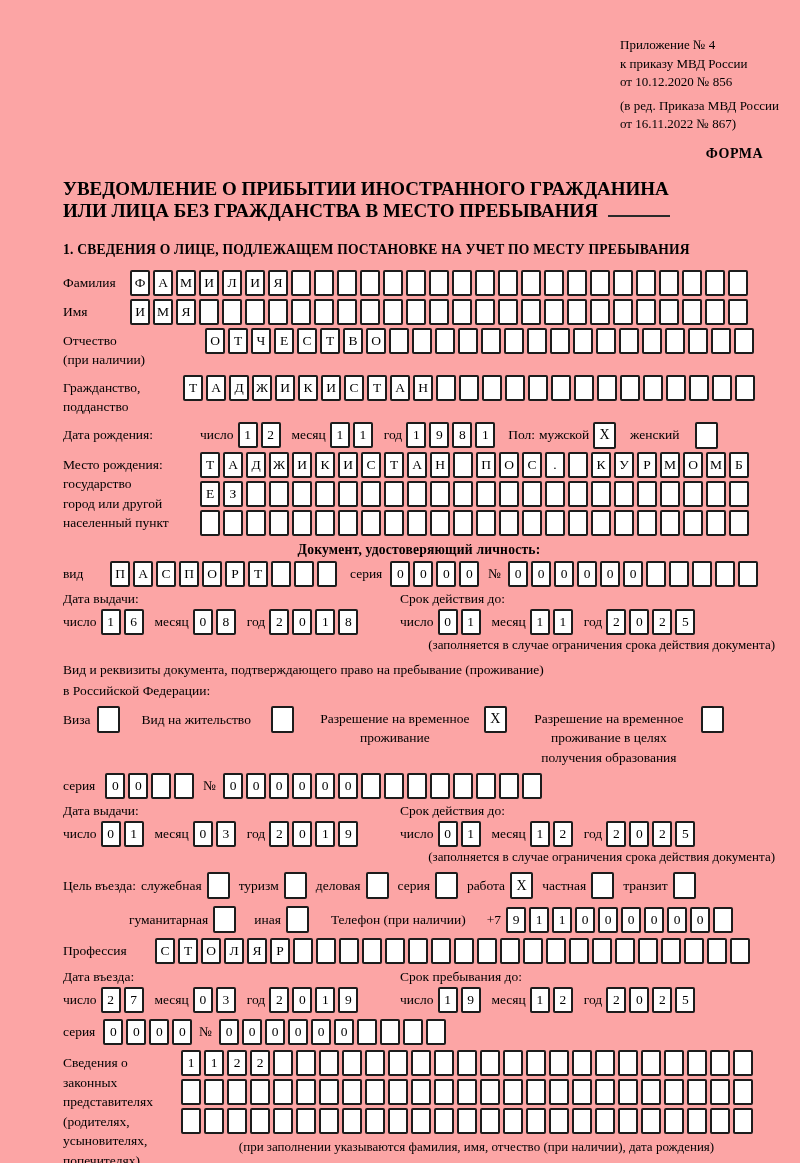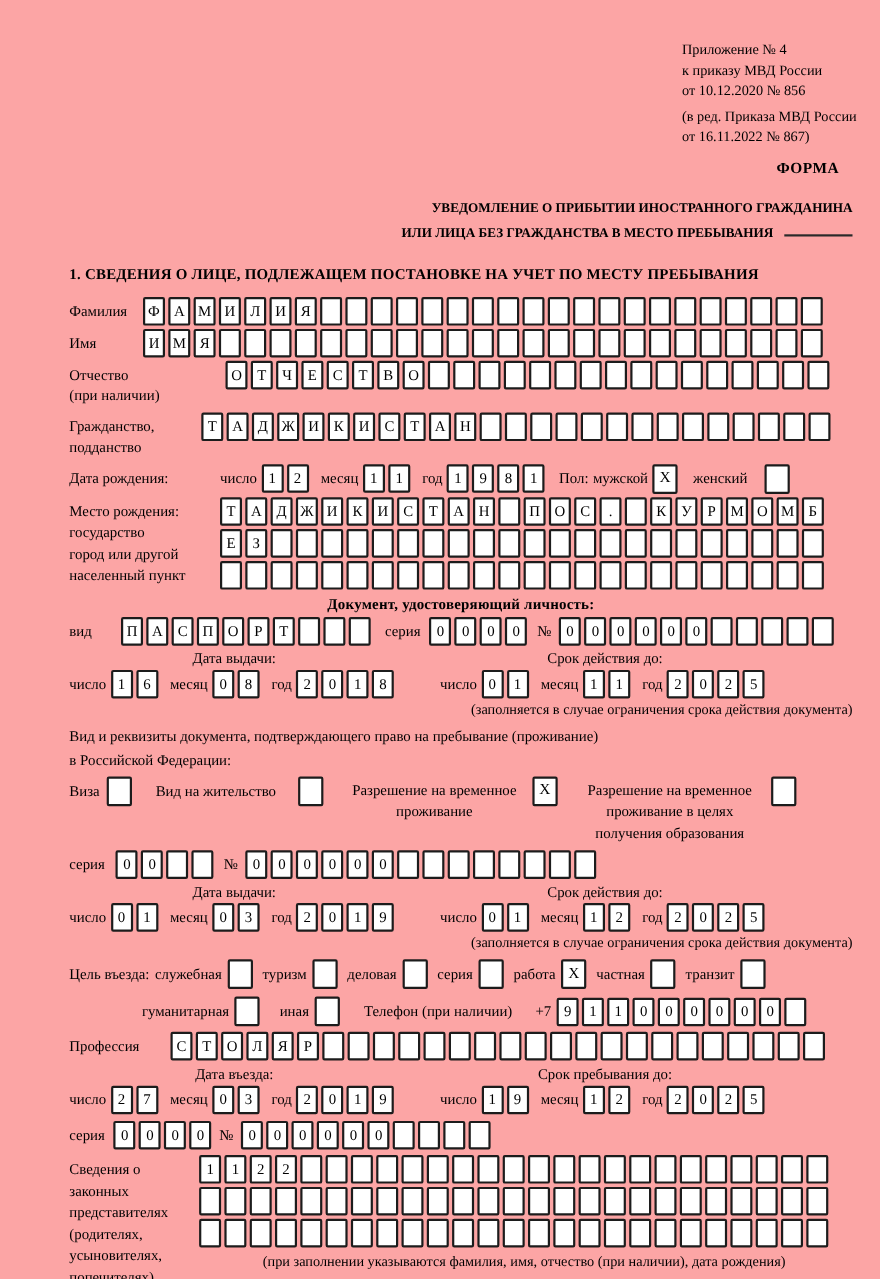--- a/index.html
+++ b/index.html
@@ -7,21 +7,21 @@
   .page {
     width:800px; height:1163px; background:#fca5a5; color:#000;
     font-family:"Liberation Serif","DejaVu Serif",serif;
     font-size:13.5px; position:relative; overflow:hidden;
     padding:36px 25px 0 63px; margin:0 auto;
   }
   
   .annex { margin-left:557px; width:190px; font-size:13px; line-height:18.5px; }
   .annex .rev { margin-top:5px; }
   .forma { text-align:right; font-weight:bold; font-size:14px; padding-right:12px; margin-top:12px; letter-spacing:.5px; }
-  .title { text-align:right; font-weight:bold; font-size:12px; line-height:22px; margin-top:16px; }
+  .title { text-align:left; font-weight:bold; font-size:19px; line-height:22px; margin-top:16px; }
   .blankline { display:inline-block; width:62px; border-bottom:2px solid #2a2a2a; height:14px; margin-left:10px; vertical-align:baseline; }
   .sec-heading { font-weight:bold; font-size:13.6px; margin-top:20px; letter-spacing:.2px; }
   
   .frow { display:flex; align-items:flex-start; margin-top:3px; }
   .mt4 { margin-top:4px; } .mt5 { margin-top:5px; } .mt6 { margin-top:6px; } .mt12 { margin-top:12px; }
   .lbl { flex:none; line-height:26px; }
   .lblcol { flex:none; line-height:19.5px; padding-top:3px; }
   .w47{width:47px;} .w67{width:67px;} .w92{width:92px;} .w118{width:118px;} .w120{width:120px;} .w137{width:137px;} .w142{width:142px;}
   .cells { display:flex; flex-wrap:nowrap; flex:none; }
   .cell {
@@ -31,21 +31,21 @@
   }
   .cbox {
     flex:none; width:23px; height:27px; border:2px solid #1c1c1c; border-radius:2px;
     display:flex; align-items:center; justify-content:center; font-size:14px; background:#fff;
   }
   .stack > .cells { margin-top:3px; } .stack > .cells:first-child { margin-top:0; }
   
   .dates { display:flex; align-items:flex-start; }
   .dcol-l { width:337px; flex:none; }
   .dcol-r { flex:none; }
-  .dtitle { text-align:center; width:300px; margin-bottom:2px; }
+  .dtitle { width:300px; margin-bottom:2px; }
   .dg { display:flex; align-items:center; }
   .dg .t { flex:none; margin-right:4px; line-height:26px; }
   .dg .gap { width:8px; flex:none; }
   .note { text-align:right; font-size:13px; margin-top:2px; }
   
   .optrow { display:flex; align-items:flex-start; margin-top:5px; }
   .optlbl { line-height:27px; margin-right:6px; }
   .optlbl-c { text-align:center; line-height:19.5px; padding-top:3px; margin-right:8px; }
   .og { display:flex; align-items:flex-start; }
   .purpose-row { display:flex; align-items:center; margin-top:7px; }

